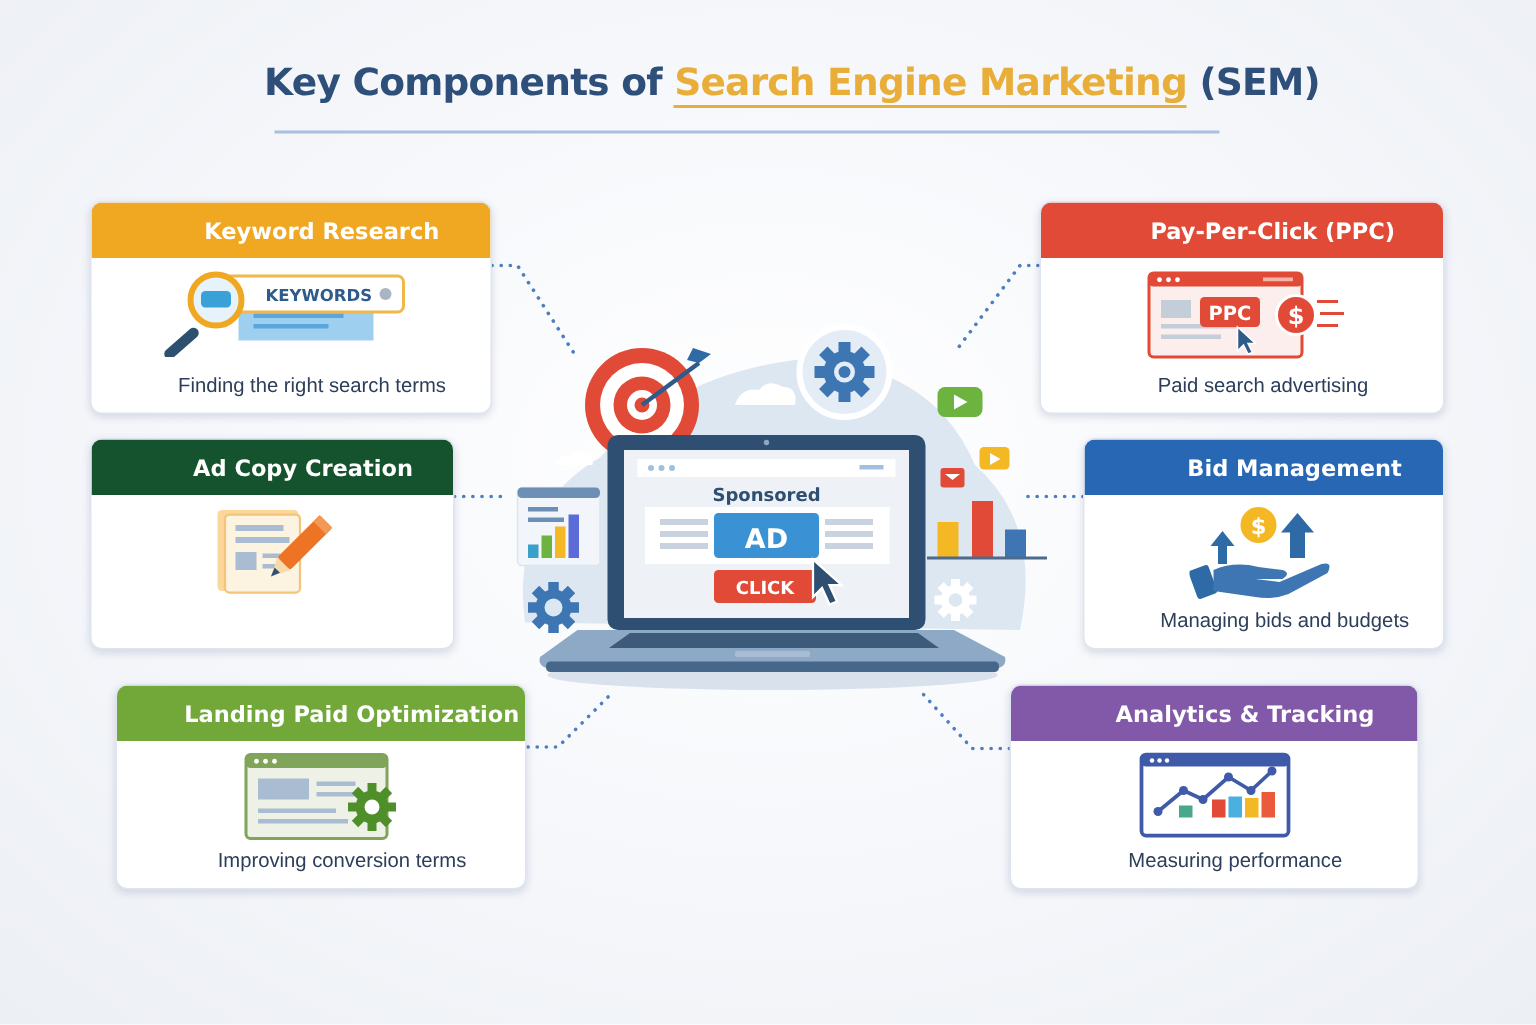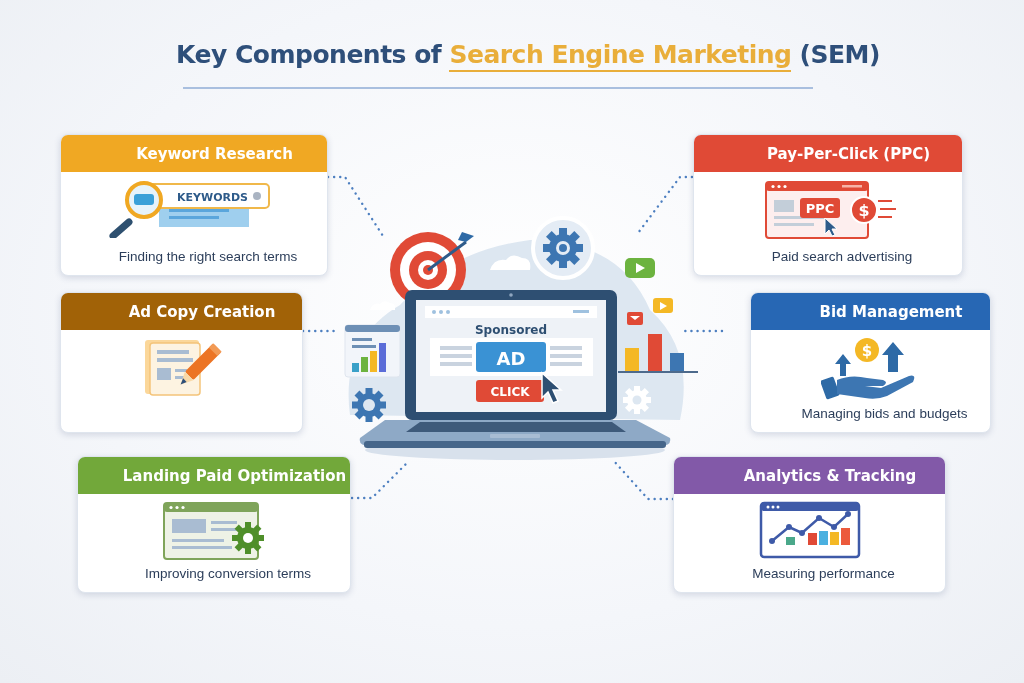--- a/index.html
+++ b/index.html
@@ -70,21 +70,21 @@
       <circle cx="148" cy="18" r="4" fill="#aab4c2"></circle>
       <line x1="20" y1="44" x2="4" y2="58" stroke="#2e5070" stroke-width="7" stroke-linecap="round"></line>
       <circle cx="35" cy="22" r="17" fill="#e6f3fb" stroke="#f0a823" stroke-width="4"></circle>
       <rect x="25" y="16" width="20" height="11" rx="3" fill="#3aa0d8"></rect>
     </svg>
     <div class="card-desc">Finding the right search terms</div>
   </div>
 </div>
 
 <div class="card" style="left:60px;top:292px;width:243px;height:141px;">
-  <div class="card-header" style="background:#a16207;">Ad Copy Creation</div>
+  <div class="card-header" style="background:#14532d;">Ad Copy Creation</div>
   <div class="card-body">
     <svg class="card-icon" width="90" height="62" viewBox="0 0 90 62">
       <rect x="8" y="4" width="54" height="54" rx="3" fill="#fbd79a"></rect>
       <rect x="13" y="7" width="50" height="52" rx="3" fill="#fdf3e1" stroke="#f4c47a" stroke-width="1.5"></rect>
       <rect x="20" y="14" width="32" height="4" fill="#a9bcd2"></rect>
       <rect x="20" y="22" width="36" height="4" fill="#a9bcd2"></rect>
       <rect x="20" y="32" width="14" height="12" fill="#a9bcd2"></rect>
       <rect x="38" y="33" width="12" height="3" fill="#a9bcd2"></rect>
       <rect x="38" y="40" width="10" height="3" fill="#a9bcd2"></rect>
       <g transform="rotate(45 62 30)">
@@ -143,21 +143,21 @@
       <circle cx="106" cy="32" r="13" fill="#e04a36" stroke="#fff" stroke-width="2"></circle>
       <text x="106" y="38" text-anchor="middle" font-family="DejaVu Sans, sans-serif" font-weight="bold" font-size="16" fill="#fff">$</text>
       <rect x="120" y="22" width="14" height="2" fill="#e04a36"></rect>
       <rect x="122" y="30" width="16" height="2" fill="#e04a36"></rect>
       <rect x="120" y="38" width="14" height="2" fill="#e04a36"></rect>
     </svg>
     <div class="card-desc">Paid search advertising</div>
   </div>
 </div>
 
-<div class="card" style="left:722px;top:292px;width:241px;height:141px;margin-left:28px;">
+<div class="card" style="left:722px;top:292px;width:241px;height:141px;">
   <div class="card-header" style="background:#2767b4;">Bid Management</div>
   <div class="card-body">
     <svg class="card-icon" width="100" height="64" viewBox="0 0 100 64">
       <polygon points="22,18 14,28 19,28 19,40 25,40 25,28 30,28" fill="#2e6aa6"></polygon>
       <polygon points="72,6 61,19 67,19 67,36 77,36 77,19 83,19" fill="#2e6aa6"></polygon>
       <circle cx="46" cy="14" r="12" fill="#f4b825"></circle>
       <text x="46" y="20" text-anchor="middle" font-family="DejaVu Sans, sans-serif" font-weight="bold" font-size="15" fill="#fff">$</text>
       <rect x="2" y="42" width="14" height="20" rx="2" fill="#2e6aa6" transform="rotate(-20 9 52)"></rect>
       <path d="M16 44 Q30 38 46 42 L62 44 Q68 46 62 50 L44 50 L60 52 L88 40 Q96 38 92 46 L66 60 Q56 64 44 62 L16 58 Z" fill="#3d76b2"></path>
     </svg>

